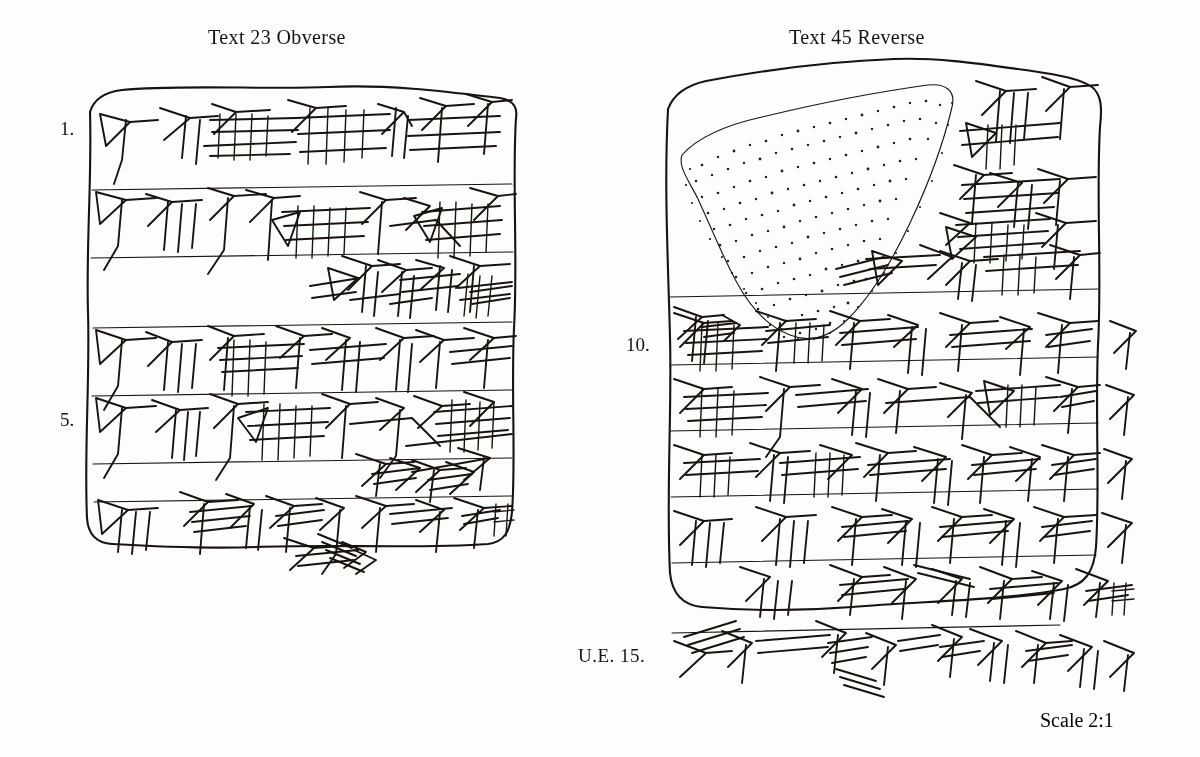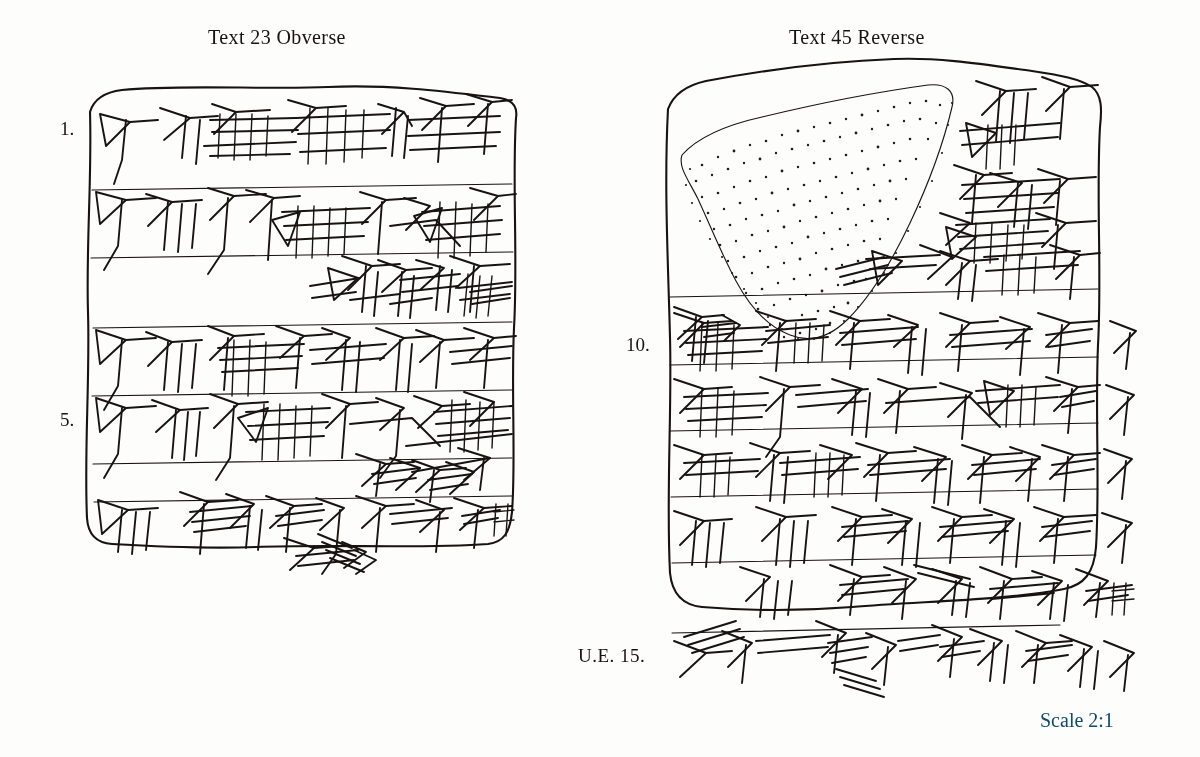--- a/index.html
+++ b/index.html
@@ -37,21 +37,21 @@
   #linenum-5  { left: 60px;  top: 409px; }
   #linenum-10 { left: 626px; top: 322px; margin-top: 12px; }
   #linenum-ue { left: 578px; top: 604px; letter-spacing: 0.5px; margin-top: 41px; }
 
   #scale-note {
     position: absolute;
     left: 1040px;
     top: 709px;
     font-size: 20px;
     white-space: nowrap;
-    color: #0c4a6e;
+    color: #000000;
   }
 
   .tablet-svg {
     position: absolute;
     display: block;
   }
   #svg-obverse { left: 60px;  top: 60px; }
   #svg-reverse { left: 640px; top: 45px; }
 
   .ink        { fill: none; stroke: #191310; stroke-linecap: round; stroke-linejoin: round; }

